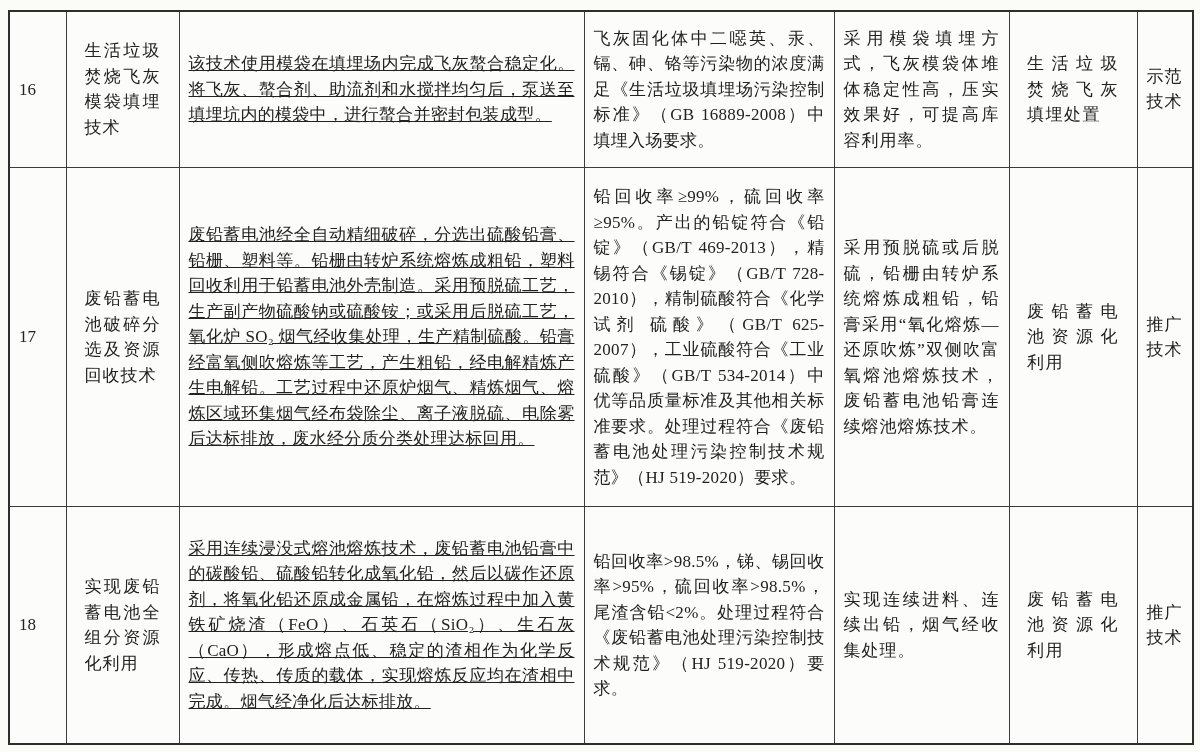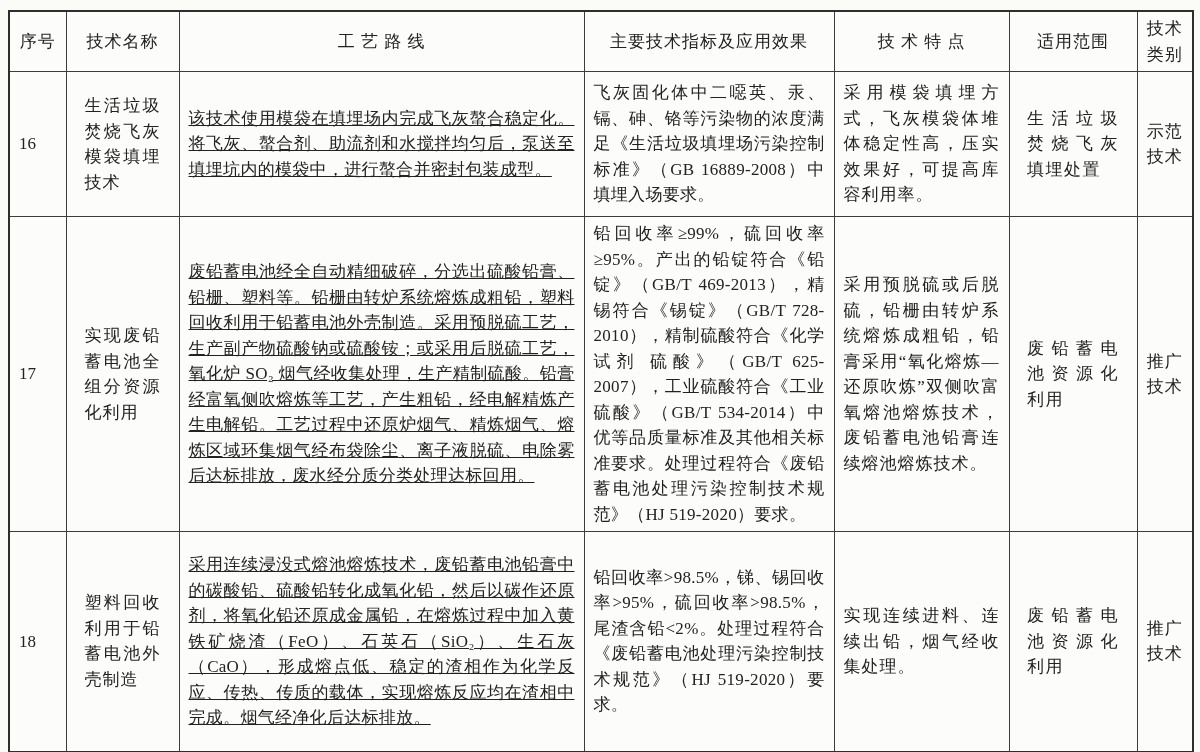--- a/index.html
+++ b/index.html
@@ -65,79 +65,70 @@
     letter-spacing:0.3px;
   }
   td.process{padding:6px 11px;text-decoration:underline;}
   td.indicators{padding:6px 9px;font-family:Liberation Serif, serif;}
   td.features{padding:6px 10px;letter-spacing:1px;margin-left:20px;}
   td.scope .inner{
     width:92px;margin:4px auto;
     text-align:justify;text-align-last:left;
     letter-spacing:1.5px;
   }
-  td.category{text-align:center;padding:4px 8px;letter-spacing:1px;margin-left:40px;}
+  td.category{padding:4px 8px;letter-spacing:1px;margin-left:40px;}
 </style>
 </head>
 <body>
 
 <div class="sheet">
   <table class="doc">
     <colgroup>
       <col class="c-no">
         <col class="c-name">
         <col class="c-process">
       <col class="c-indicators">
         <col class="c-features">
         <col class="c-scope">
         <col class="c-category">
     </colgroup>
     <tbody>
-      <tr class="r-head">
-        <th>序号</th>
-        <th>技术名称</th>
-        <th>工  艺  路  线</th>
-        <th>主要技术指标及应用效果</th>
-        <th>技  术  特  点</th>
-        <th>适用范围</th>
-        <th>技术类别</th>
-      </tr>
 
       <tr class="r-16">
         <td class="no">16</td>
         <td class="name">
           <div class="inner">生活垃圾焚烧飞灰模袋填埋技术</div>
         </td>
         <td class="process">该技术使用模袋在填埋场内完成飞灰螯合稳定化。将飞灰、螯合剂、助流剂和水搅拌均匀后，泵送至填埋坑内的模袋中，进行螯合并密封包装成型。</td>
         <td class="indicators">飞灰固化体中二噁英、汞、镉、砷、铬等污染物的浓度满足《生活垃圾填埋场污染控制标准》（GB 16889-2008）中填埋入场要求。</td>
         <td class="features">采用模袋填埋方式，飞灰模袋体堆体稳定性高，压实效果好，可提高库容利用率。</td>
         <td class="scope">
           <div class="inner">生活垃圾焚烧飞灰填埋处置</div>
         </td>
         <td class="category">示范技术</td>
       </tr>
 
       <tr class="r-17">
         <td class="no">17</td>
         <td class="name">
-          <div class="inner">实现废铅蓄电池全组分资源化利用</div>
+          <div class="inner">废铅蓄电池破碎分选及资源回收技术</div>
         </td>
         <td class="process">废铅蓄电池经全自动精细破碎，分选出硫酸铅膏、铅栅、塑料等。铅栅由转炉系统熔炼成粗铅，塑料回收利用于铅蓄电池外壳制造。采用预脱硫工艺，生产副产物硫酸钠或硫酸铵；或采用后脱硫工艺，氧化炉 SO₂ 烟气经收集处理，生产精制硫酸。铅膏经富氧侧吹熔炼等工艺，产生粗铅，经电解精炼产生电解铅。工艺过程中还原炉烟气、精炼烟气、熔炼区域环集烟气经布袋除尘、离子液脱硫、电除雾后达标排放，废水经分质分类处理达标回用。</td>
         <td class="indicators">铅回收率≥99%，硫回收率≥95%。产出的铅锭符合《铅锭》（GB/T 469-2013），精锡符合《锡锭》（GB/T 728-2010），精制硫酸符合《化学试剂 硫酸》（GB/T 625-2007），工业硫酸符合《工业硫酸》（GB/T 534-2014）中优等品质量标准及其他相关标准要求。处理过程符合《废铅蓄电池处理污染控制技术规范》（HJ 519-2020）要求。</td>
         <td class="features">采用预脱硫或后脱硫，铅栅由转炉系统熔炼成粗铅，铅膏采用“氧化熔炼—还原吹炼”双侧吹富氧熔池熔炼技术，废铅蓄电池铅膏连续熔池熔炼技术。</td>
         <td class="scope">
           <div class="inner">废铅蓄电池资源化利用</div>
         </td>
         <td class="category">推广技术</td>
       </tr>
 
       <tr class="r-18">
         <td class="no">18</td>
         <td class="name">
-          <div class="inner">塑料回收利用于铅蓄电池外壳制造</div>
+          <div class="inner">实现废铅蓄电池全组分资源化利用</div>
         </td>
         <td class="process">采用连续浸没式熔池熔炼技术，废铅蓄电池铅膏中的碳酸铅、硫酸铅转化成氧化铅，然后以碳作还原剂，将氧化铅还原成金属铅，在熔炼过程中加入黄铁矿烧渣（FeO）、石英石（SiO₂）、生石灰（CaO），形成熔点低、稳定的渣相作为化学反应、传热、传质的载体，实现熔炼反应均在渣相中完成。烟气经净化后达标排放。</td>
         <td class="indicators">铅回收率&gt;98.5%，锑、锡回收率&gt;95%，硫回收率&gt;98.5%，尾渣含铅&lt;2%。处理过程符合《废铅蓄电池处理污染控制技术规范》（HJ 519-2020）要求。</td>
         <td class="features">实现连续进料、连续出铅，烟气经收集处理。</td>
         <td class="scope">
           <div class="inner">废铅蓄电池资源化利用</div>
         </td>
         <td class="category">推广技术</td>
       </tr>
     </tbody>

